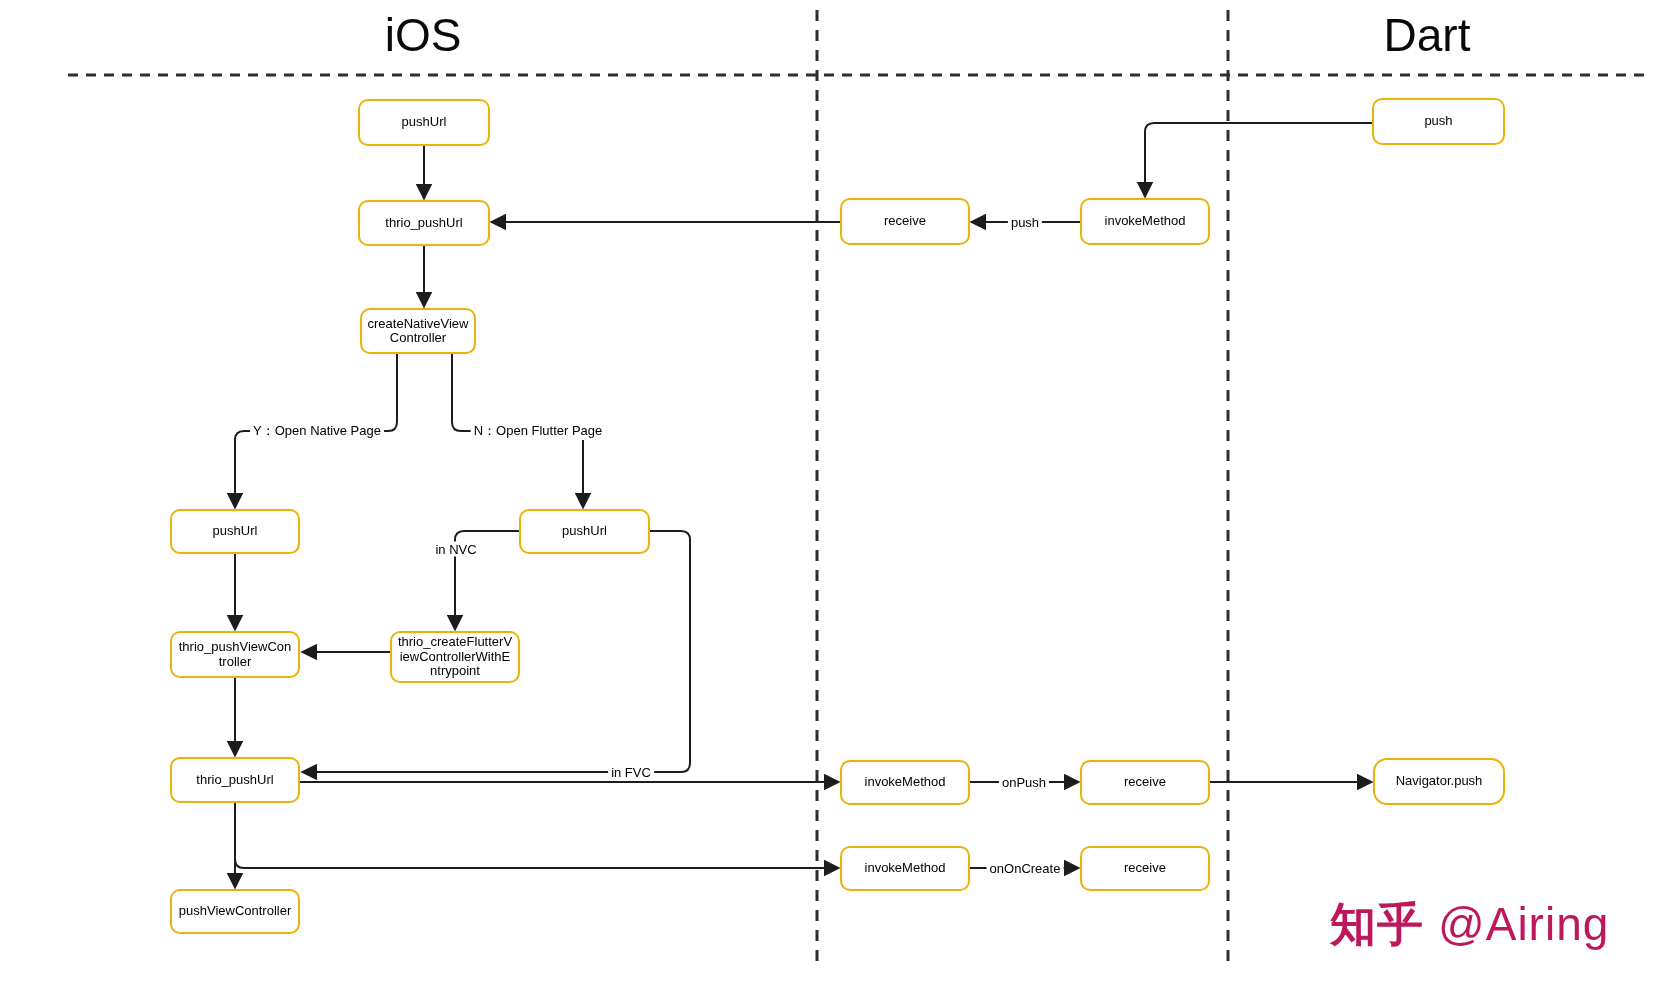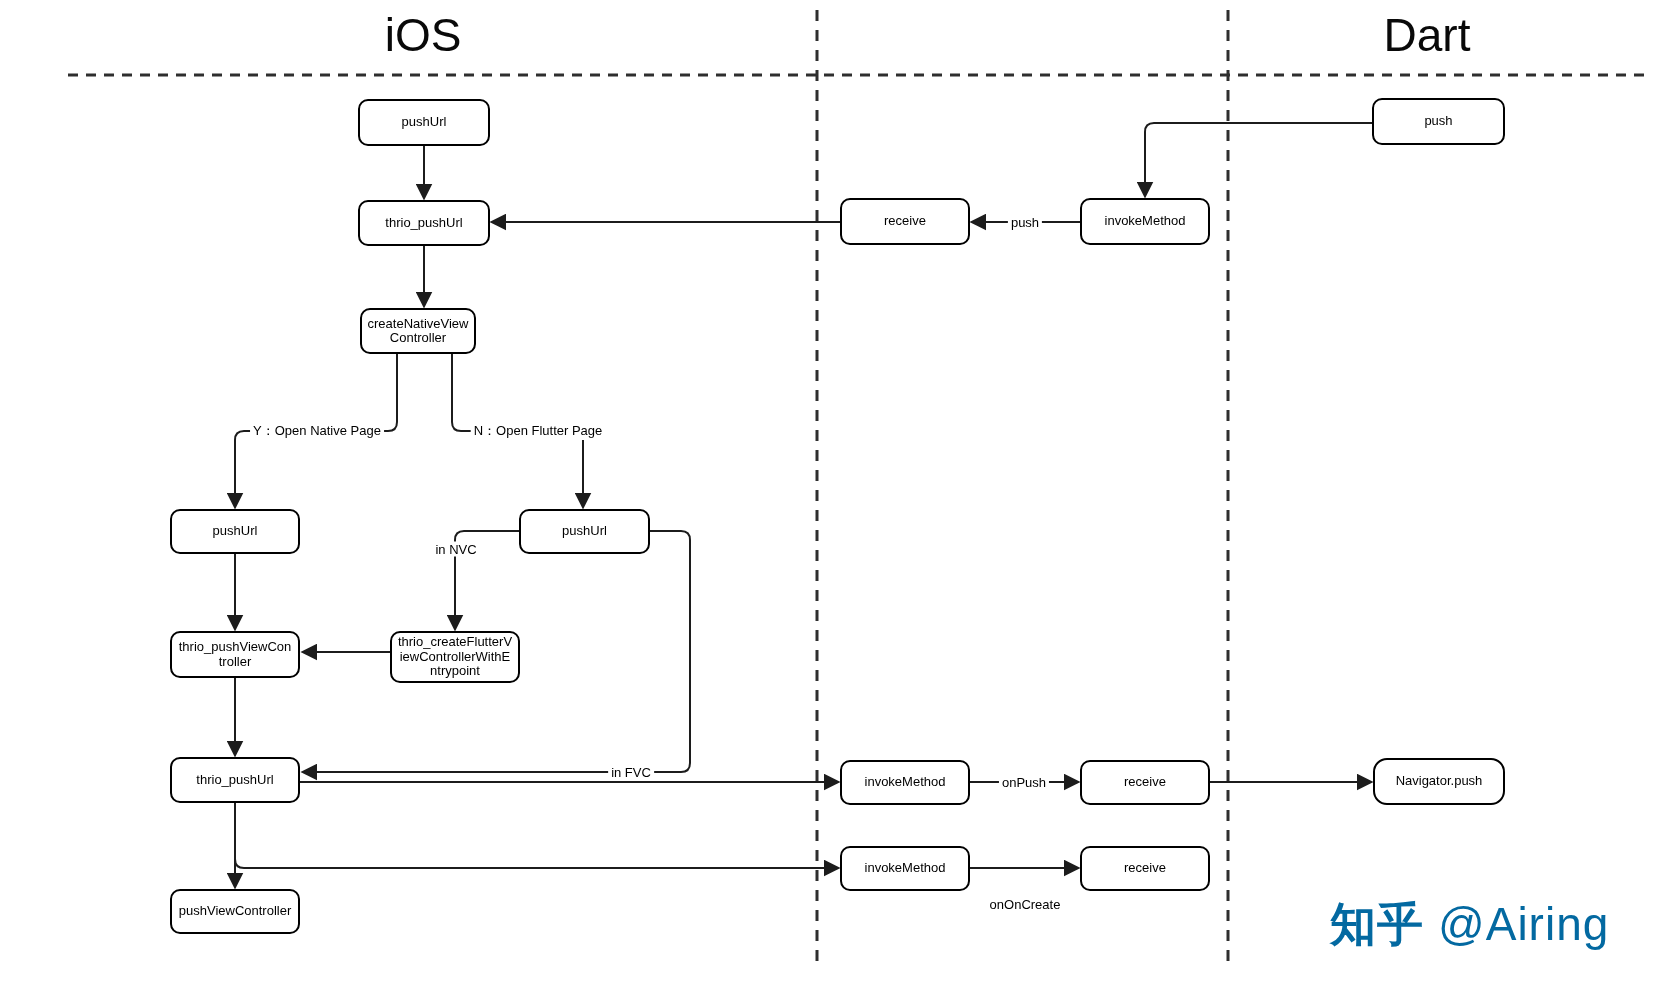--- a/index.html
+++ b/index.html
@@ -6,29 +6,29 @@
   body{width:1667px;height:999px;overflow:hidden;
        font-family:"Liberation Sans","DejaVu Sans",sans-serif;}
   .canvas{position:relative;width:1667px;height:999px;background:#fff;text-decoration:underline;}
   svg.wires{position:absolute;left:0;top:0;width:1667px;height:999px;}
   .edge{fill:none;stroke:#1c1c1c;stroke-width:2;}
   .divider{stroke:#2e2e2e;stroke-width:3;}
   .lane-title{position:absolute;transform:translateX(-50%);
        font-size:46px;line-height:1;color:#090909;letter-spacing:0px;
        white-space:nowrap;}
   .node{position:absolute;box-sizing:border-box;background:#ffffff;
-       border:2px solid #000000;border-radius:10px;
+       border:2px solid #eab308;border-radius:10px;
        display:flex;align-items:center;justify-content:center;
        text-align:center;font-size:13px;line-height:14.5px;color:#000;
        padding:1px 5px;overflow-wrap:anywhere;word-break:break-word;}
   .node span{display:block;width:100%;}
   .edge-label{position:absolute;transform:translate(-50%,-50%);
        background:#ffffff;font-size:13px;color:#000;padding:0 3px;
        white-space:nowrap;}
-  .watermark{position:absolute;font-size:46px;color:#0369a1;
+  .watermark{position:absolute;font-size:46px;color:#be185d;
        white-space:nowrap;letter-spacing:1px;}
   .watermark .brand{font-weight:700;margin-right:14px;}
 </style>
 </head>
 <body>
 
 <div class="canvas">
 
   <svg class="wires" id="edges-svg" viewBox="0 0 1667 999" xmlns="http://www.w3.org/2000/svg">
     <defs>
@@ -115,20 +115,20 @@
         <span>Navigator.push</span>
       </div>
     </div>
   <div id="labels-layer">
       <div class="edge-label" style="left: 1025px; top: 222px;">push</div>
       <div class="edge-label" style="left: 317px; top: 431px;">Y：Open Native Page</div>
       <div class="edge-label" style="left: 519px; top: 431px; margin-left: 19px;">N：Open Flutter Page</div>
       <div class="edge-label" style="left: 456px; top: 549px;">in NVC</div>
       <div class="edge-label" style="left: 631px; top: 772px;">in FVC</div>
       <div class="edge-label" style="left: 1024px; top: 782px;">onPush</div>
-      <div class="edge-label" style="left: 1025px; top: 868px; margin-top: 36px;">onOnCreate</div>
+      <div class="edge-label" style="left: 1025px; top: 868px;">onOnCreate</div>
     </div>
 
   <div class="watermark" style="left:1330px;top:894px">
     <span class="brand">知乎</span><span>@Airing</span>
   </div>
 
 </div>
 
 </body></html>

